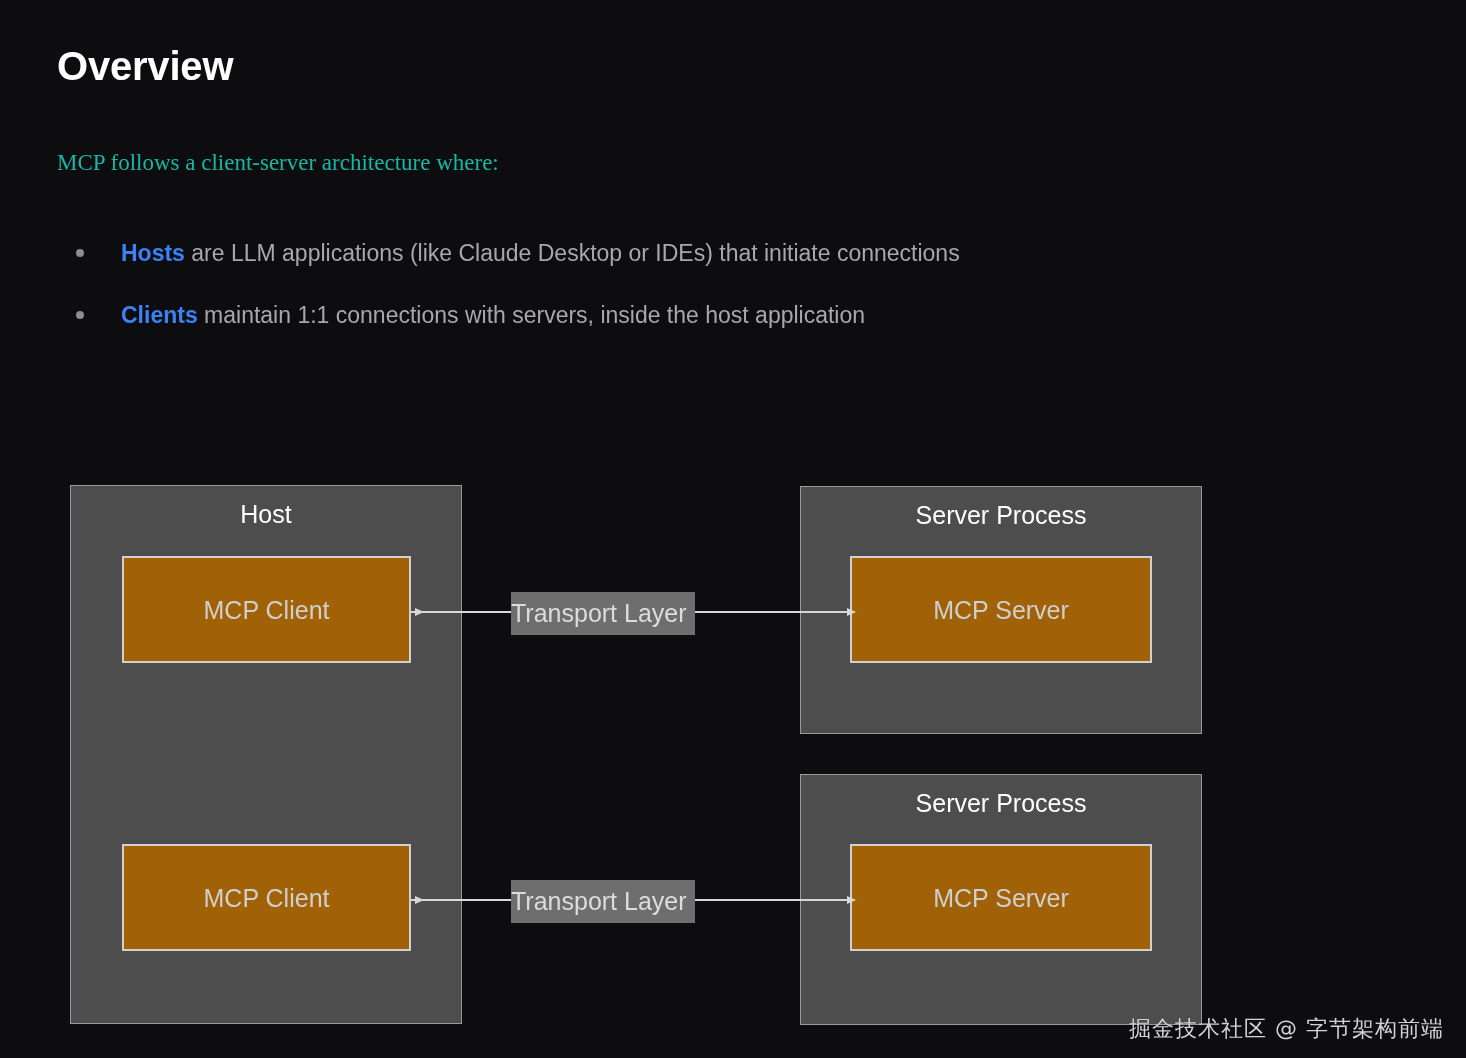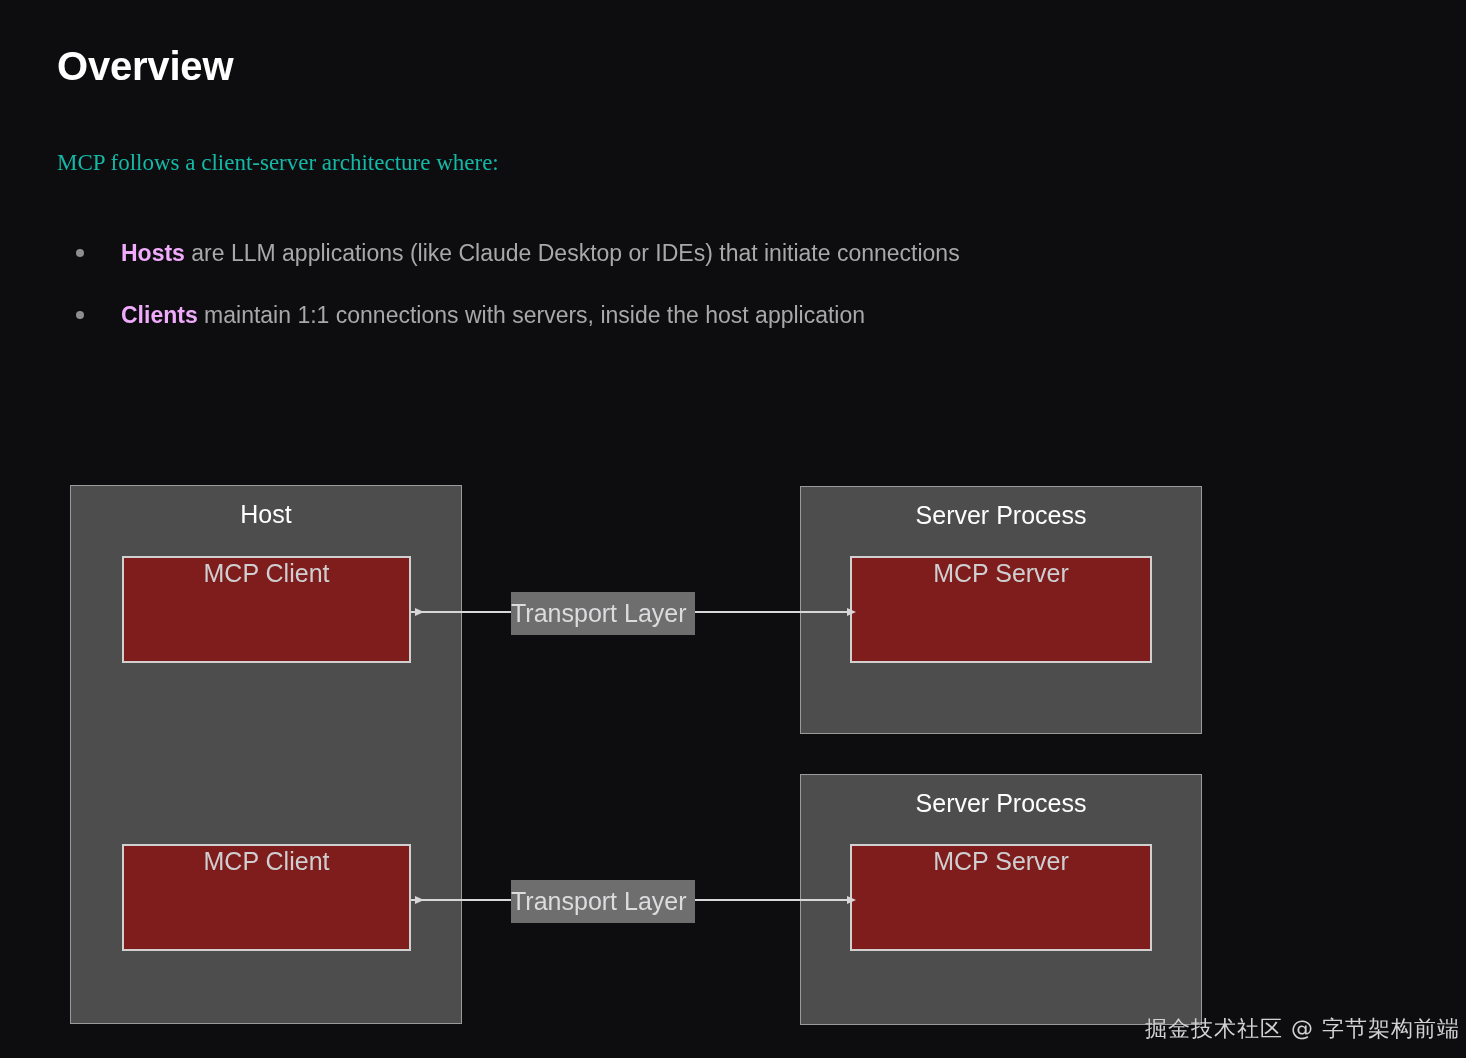--- a/index.html
+++ b/index.html
@@ -63,21 +63,21 @@
     position: absolute;
     left: 19px;
     top: 13px;
     width: 8px;
     height: 8px;
     border-radius: 50%;
     background: #8d8d90;
   }
 
   .bullet-term {
-    color: #f0abfc;
+    color: #3b82f6;
     font-weight: 700;
   }
 
   
   .diagram {
     position: absolute;
     left: 0;
     top: 0;
     width: 1224px;
     height: 1058px;
@@ -96,24 +96,24 @@
     right: 0;
     top: 13px;
     text-align: center;
     font-size: 25px;
     color: #ffffff;
     line-height: 1.25;
   }
 
   .dg-inner {
     position: absolute;
-    background: #7f1d1d;
+    background: #a16207;
     border: 2px solid #d0d0d0;
     display: flex;
-    align-items: flex-start;
+    align-items: center;
     justify-content: center;
   }
 
   .dg-inner-label {
     font-size: 25px;
     color: #cfcfd1;
     line-height: 1.2;
   }
 
   
@@ -147,21 +147,21 @@
     line-height: 1.2;
     padding: 6px 8px 7px 0;
     white-space: nowrap;
   }
   .tl-1 { left: 511px; top: 592px; }
   .tl-2 { left: 511px; top: 880px; }
 
   
   .watermark {
     position: absolute;
-    right: 6px;
+    right: 22px;
     bottom: 14px;
     font-size: 22px;
     color: #d2d2d4;
     letter-spacing: 1px;
     white-space: nowrap;
     font-family: "DejaVu Sans", sans-serif;
   }
 </style>
 </head>
 <body>

